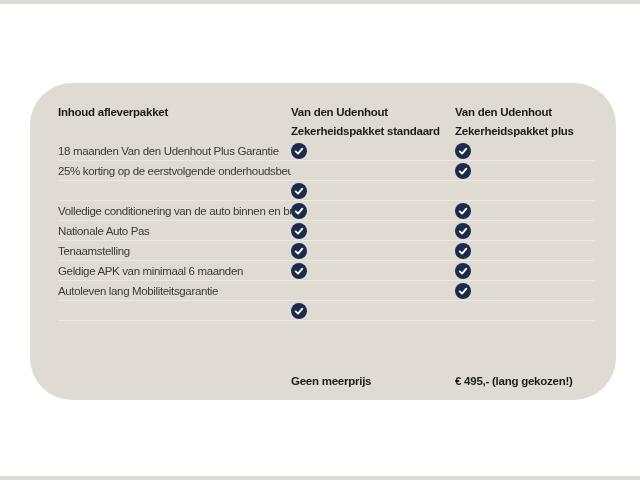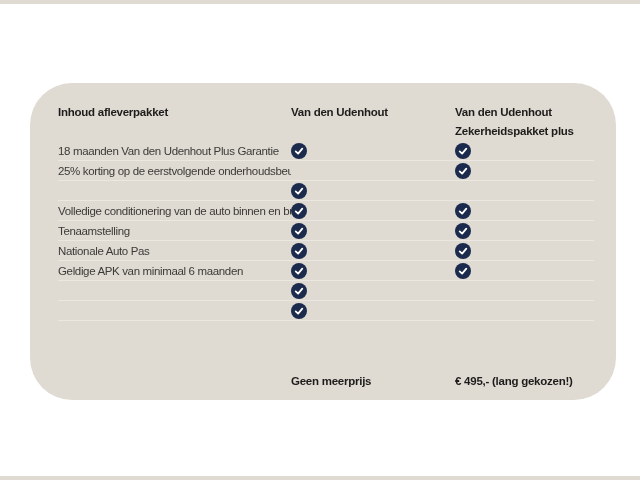--- a/index.html
+++ b/index.html
@@ -84,20 +84,21 @@
 
 <div class="edge-strip top"></div>
 <div class="edge-strip bottom"></div>
 
 <div class="card">
 
   <div class="grid-row header-row">
     <div class="header-cell">Inhoud afleverpakket</div>
     <div class="header-cell">
       <div>Van den Udenhout</div>
+      <div>Zekerheidspakket standaard</div>
     </div>
     <div class="header-cell">
       <div>Van den Udenhout</div>
       <div>Zekerheidspakket plus</div>
     </div>
   </div>
 
   <div id="rows-container">
       <div class="grid-row feature-row">
     <div class="cell-label">18 maanden Van den Udenhout Plus Garantie</div>
@@ -142,65 +143,66 @@
   </svg>
         </div>
     <div class="cell-check">
           <svg class="check" width="16" height="16" viewBox="0 0 16 16" aria-hidden="true">
     <circle cx="8" cy="8" r="8"></circle>
     <path d="M4.7 8.4 L7.1 10.6 L11.3 5.7"></path>
   </svg>
         </div>
   </div>
       <div class="grid-row feature-row">
+    <div class="cell-label">Nationale Auto Pas</div>
+    <div class="cell-check">
+          <svg class="check" width="16" height="16" viewBox="0 0 16 16" aria-hidden="true">
+    <circle cx="8" cy="8" r="8"></circle>
+    <path d="M4.7 8.4 L7.1 10.6 L11.3 5.7"></path>
+  </svg>
+        </div>
+    <div class="cell-check">
+          <svg class="check" width="16" height="16" viewBox="0 0 16 16" aria-hidden="true">
+    <circle cx="8" cy="8" r="8"></circle>
+    <path d="M4.7 8.4 L7.1 10.6 L11.3 5.7"></path>
+  </svg>
+        </div>
+  </div>
+      <div class="grid-row feature-row">
     <div class="cell-label">Tenaamstelling</div>
     <div class="cell-check">
           <svg class="check" width="16" height="16" viewBox="0 0 16 16" aria-hidden="true">
     <circle cx="8" cy="8" r="8"></circle>
     <path d="M4.7 8.4 L7.1 10.6 L11.3 5.7"></path>
   </svg>
         </div>
     <div class="cell-check">
           <svg class="check" width="16" height="16" viewBox="0 0 16 16" aria-hidden="true">
     <circle cx="8" cy="8" r="8"></circle>
     <path d="M4.7 8.4 L7.1 10.6 L11.3 5.7"></path>
   </svg>
         </div>
   </div>
       <div class="grid-row feature-row">
-    <div class="cell-label">Nationale Auto Pas</div>
-    <div class="cell-check">
-          <svg class="check" width="16" height="16" viewBox="0 0 16 16" aria-hidden="true">
-    <circle cx="8" cy="8" r="8"></circle>
-    <path d="M4.7 8.4 L7.1 10.6 L11.3 5.7"></path>
-  </svg>
-        </div>
-    <div class="cell-check">
-          <svg class="check" width="16" height="16" viewBox="0 0 16 16" aria-hidden="true">
-    <circle cx="8" cy="8" r="8"></circle>
-    <path d="M4.7 8.4 L7.1 10.6 L11.3 5.7"></path>
-  </svg>
-        </div>
-  </div>
-      <div class="grid-row feature-row">
     <div class="cell-label">Geldige APK van minimaal 6 maanden</div>
     <div class="cell-check">
           <svg class="check" width="16" height="16" viewBox="0 0 16 16" aria-hidden="true">
     <circle cx="8" cy="8" r="8"></circle>
     <path d="M4.7 8.4 L7.1 10.6 L11.3 5.7"></path>
   </svg>
         </div>
     <div class="cell-check">
           <svg class="check" width="16" height="16" viewBox="0 0 16 16" aria-hidden="true">
     <circle cx="8" cy="8" r="8"></circle>
     <path d="M4.7 8.4 L7.1 10.6 L11.3 5.7"></path>
   </svg>
         </div>
   </div>
       <div class="grid-row feature-row">
+    <div class="cell-label">Autoleven lang Mobiliteitsgarantie</div>
     <div class="cell-check"></div>
     <div class="cell-check">
           <svg class="check" width="16" height="16" viewBox="0 0 16 16" aria-hidden="true">
     <circle cx="8" cy="8" r="8"></circle>
     <path d="M4.7 8.4 L7.1 10.6 L11.3 5.7"></path>
   </svg>
         </div>
   </div>
       <div class="grid-row feature-row">
     <div class="cell-check"></div>

